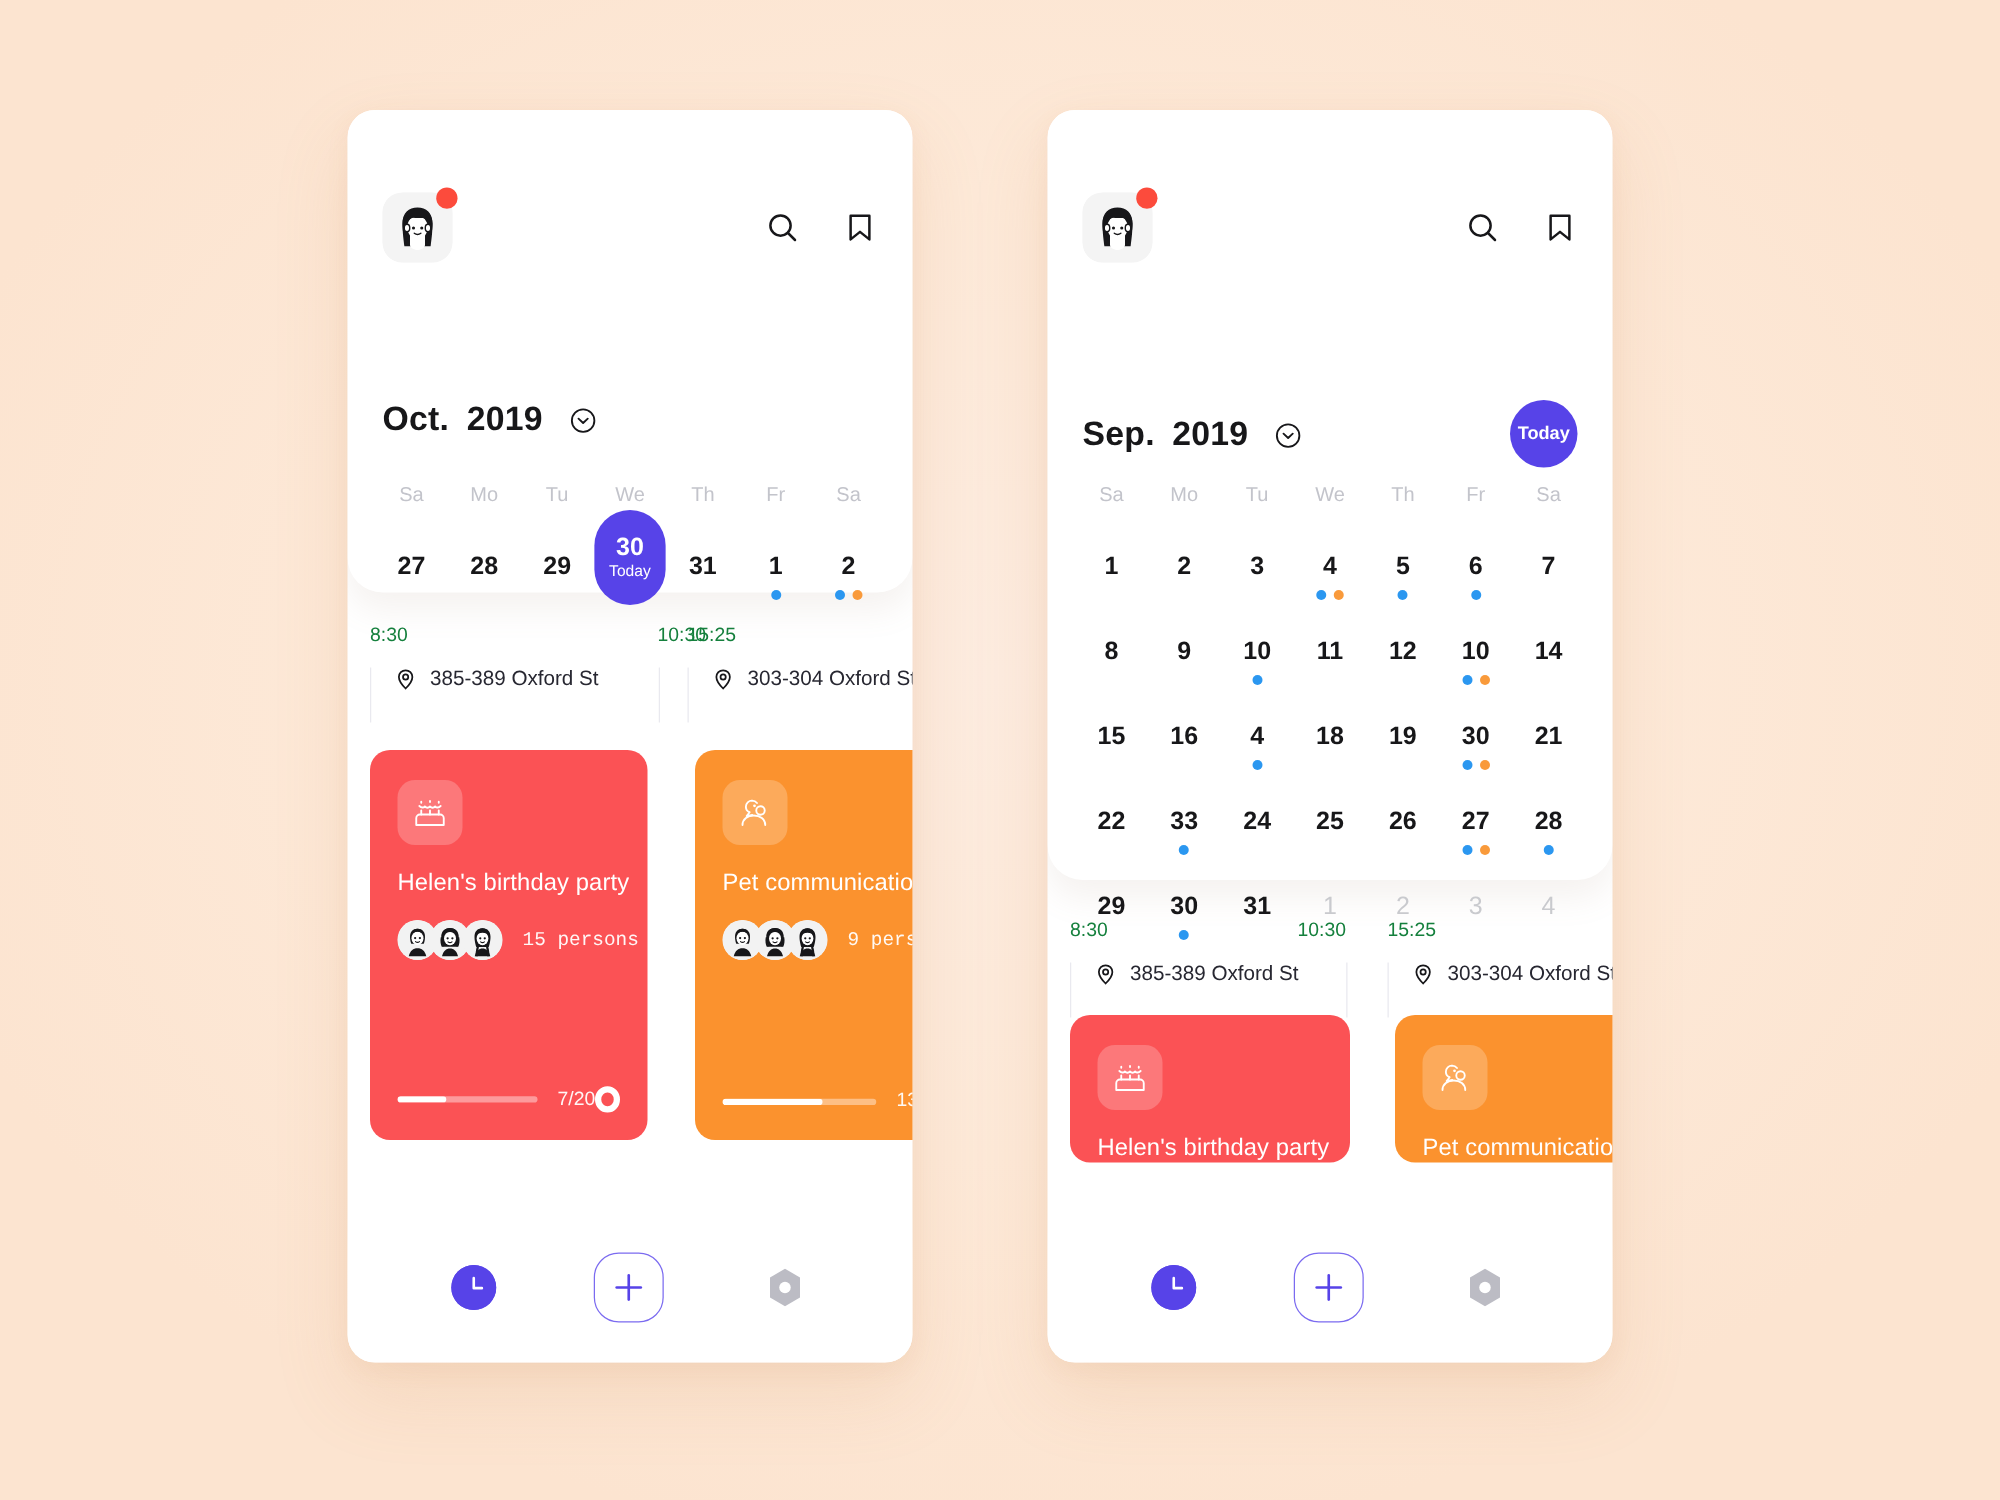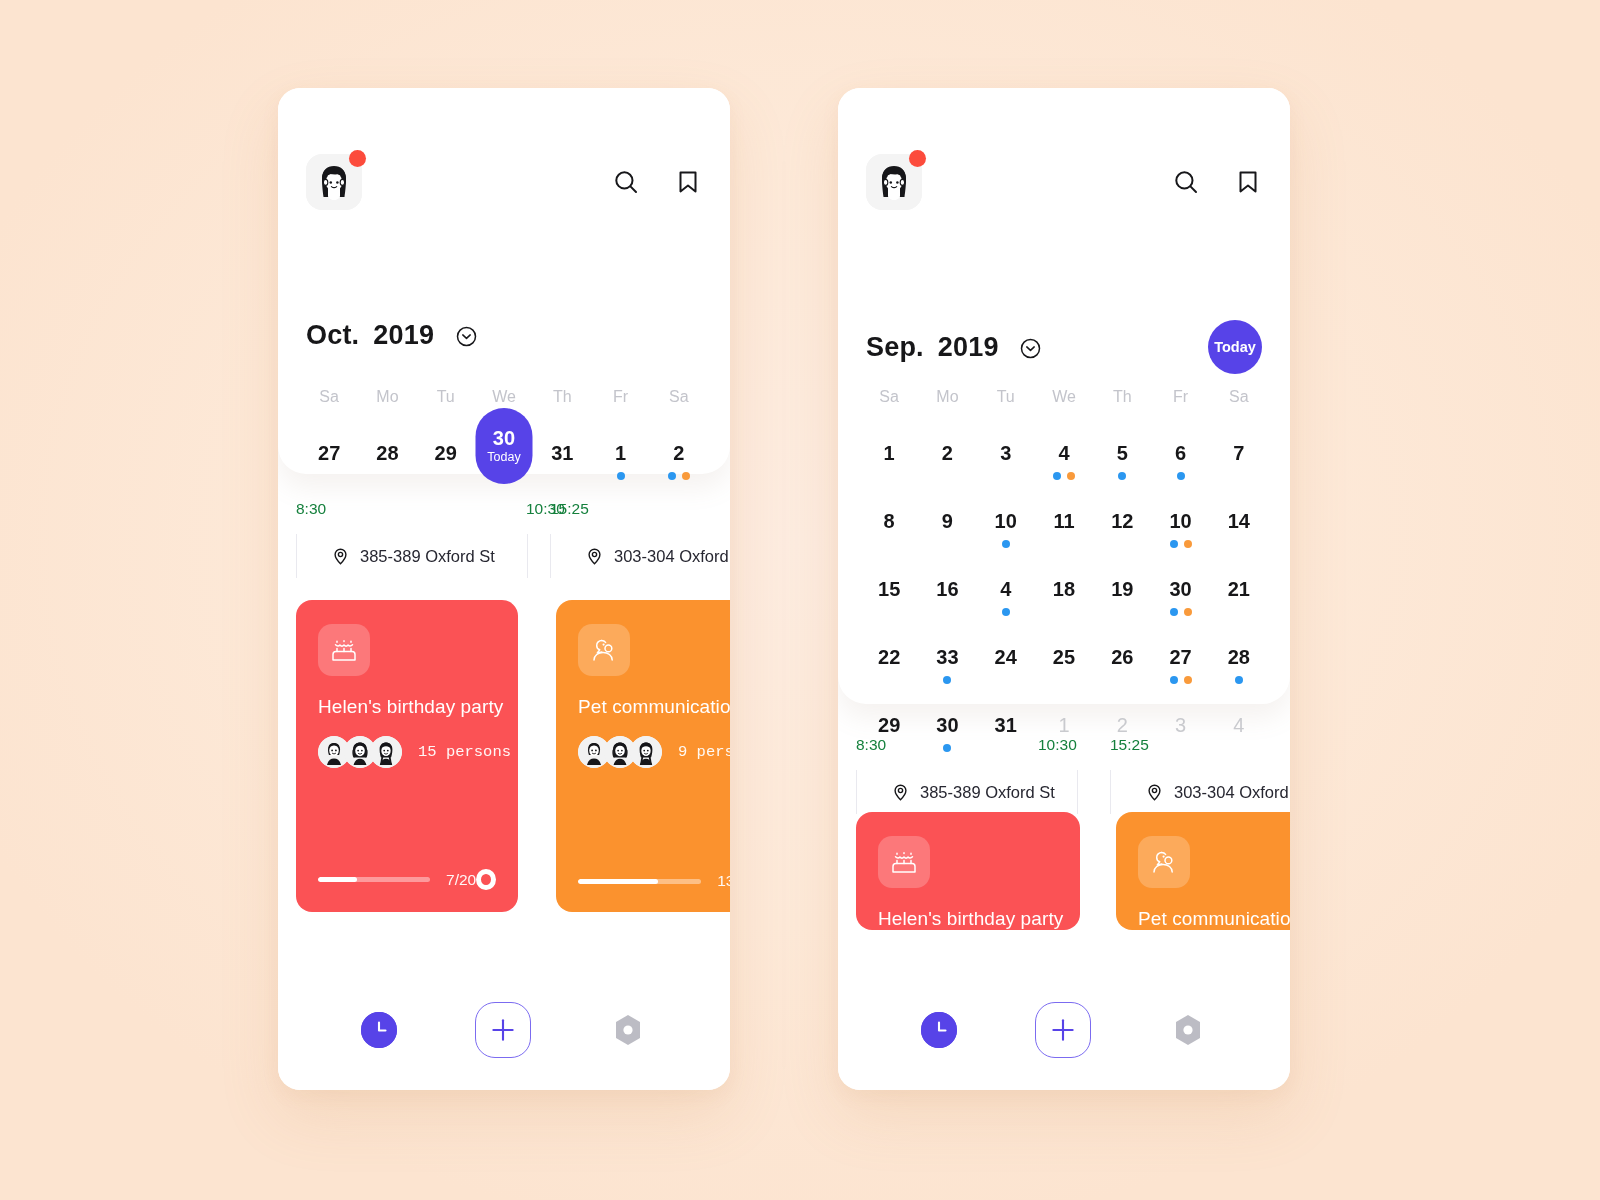--- a/index.html
+++ b/index.html
@@ -210,23 +210,22 @@
     color: #15803d;
     font-weight: 400;
     top: 0;
   }
   .locrow { position: relative; height: 56px; }
   .loc {
     position: absolute;
     top: 0;
     height: 44px;
     display: flex;
-    align-items: center;
     gap: 10px;
-    padding-left: 34px;
+    padding-left: 18px;
     border-left: 1.5px solid #e9e9ef;
   }
   .loc .sep-right {
     position: absolute;
     right: 0; top: 0;
     height: 44px;
     width: 1.5px;
     background: #e9e9ef;
   }
   .loc-txt {

